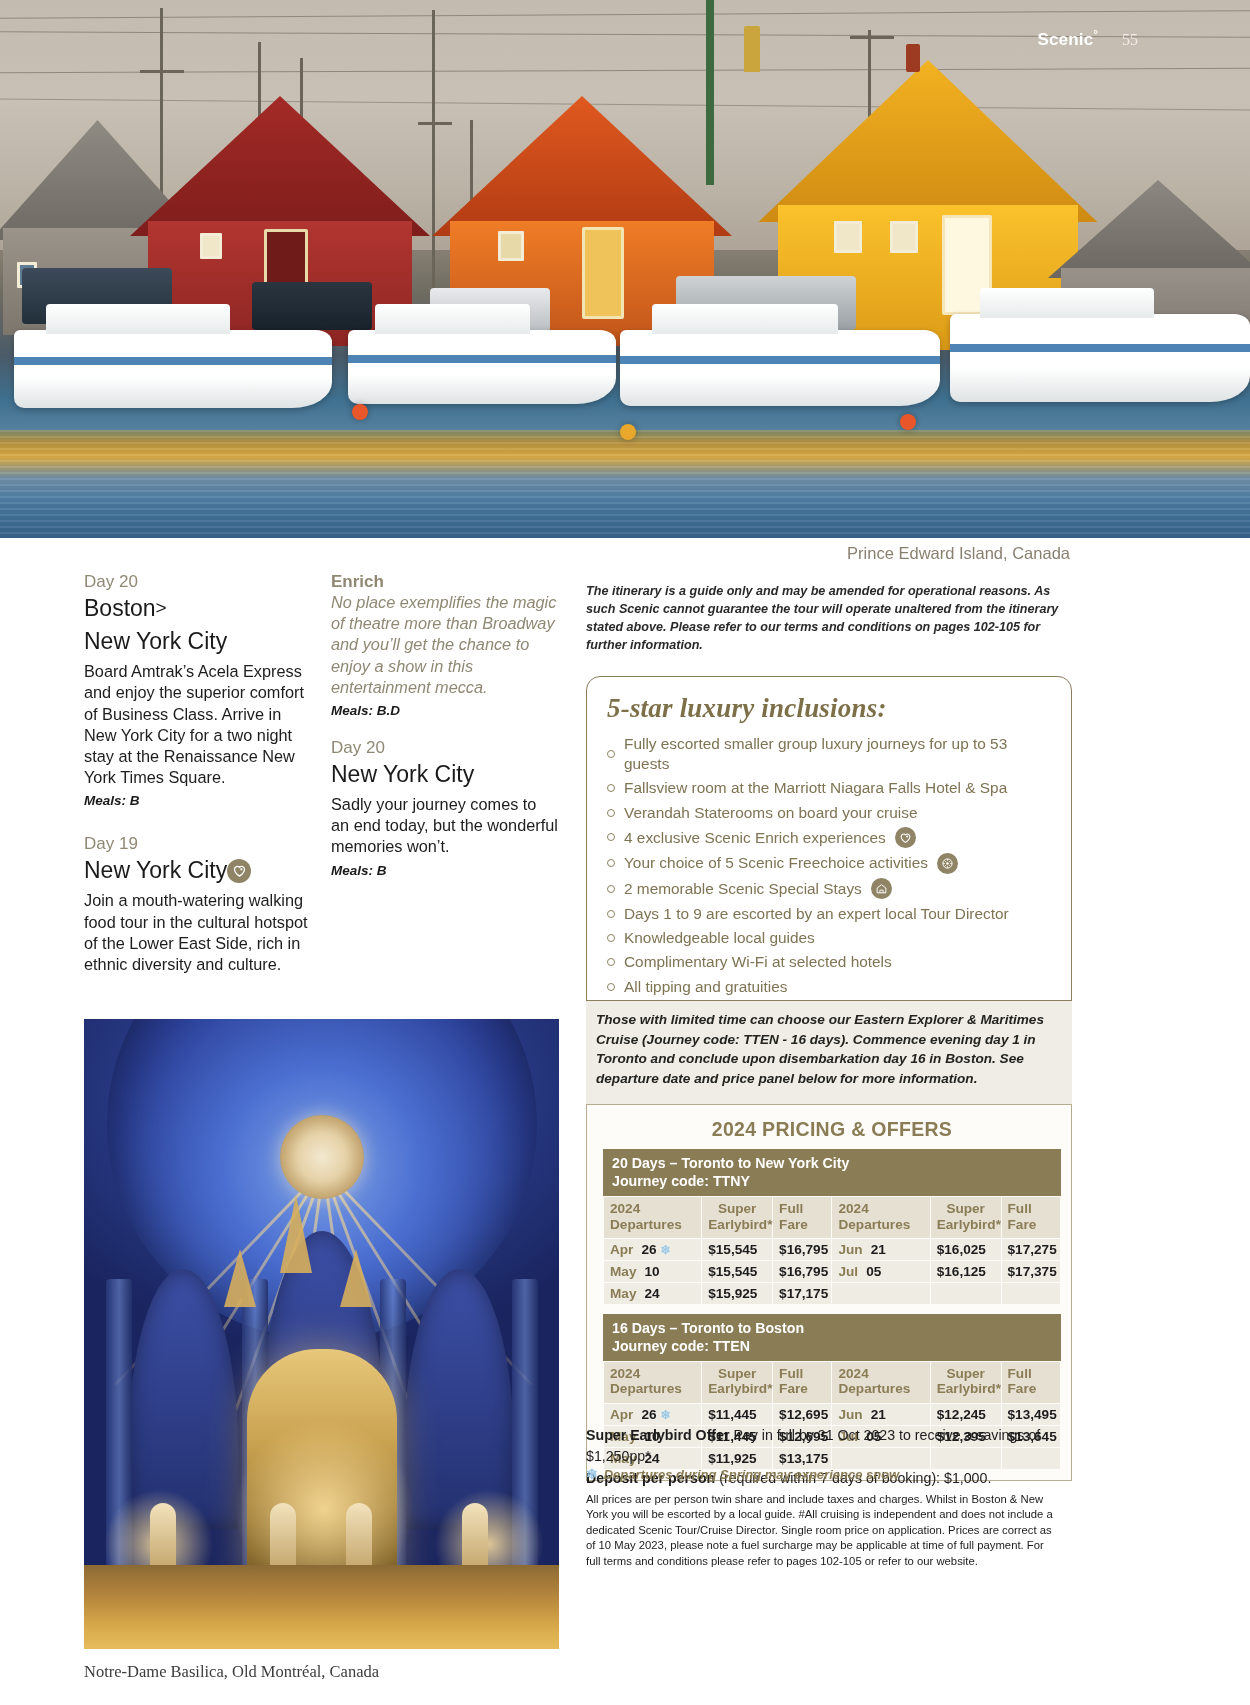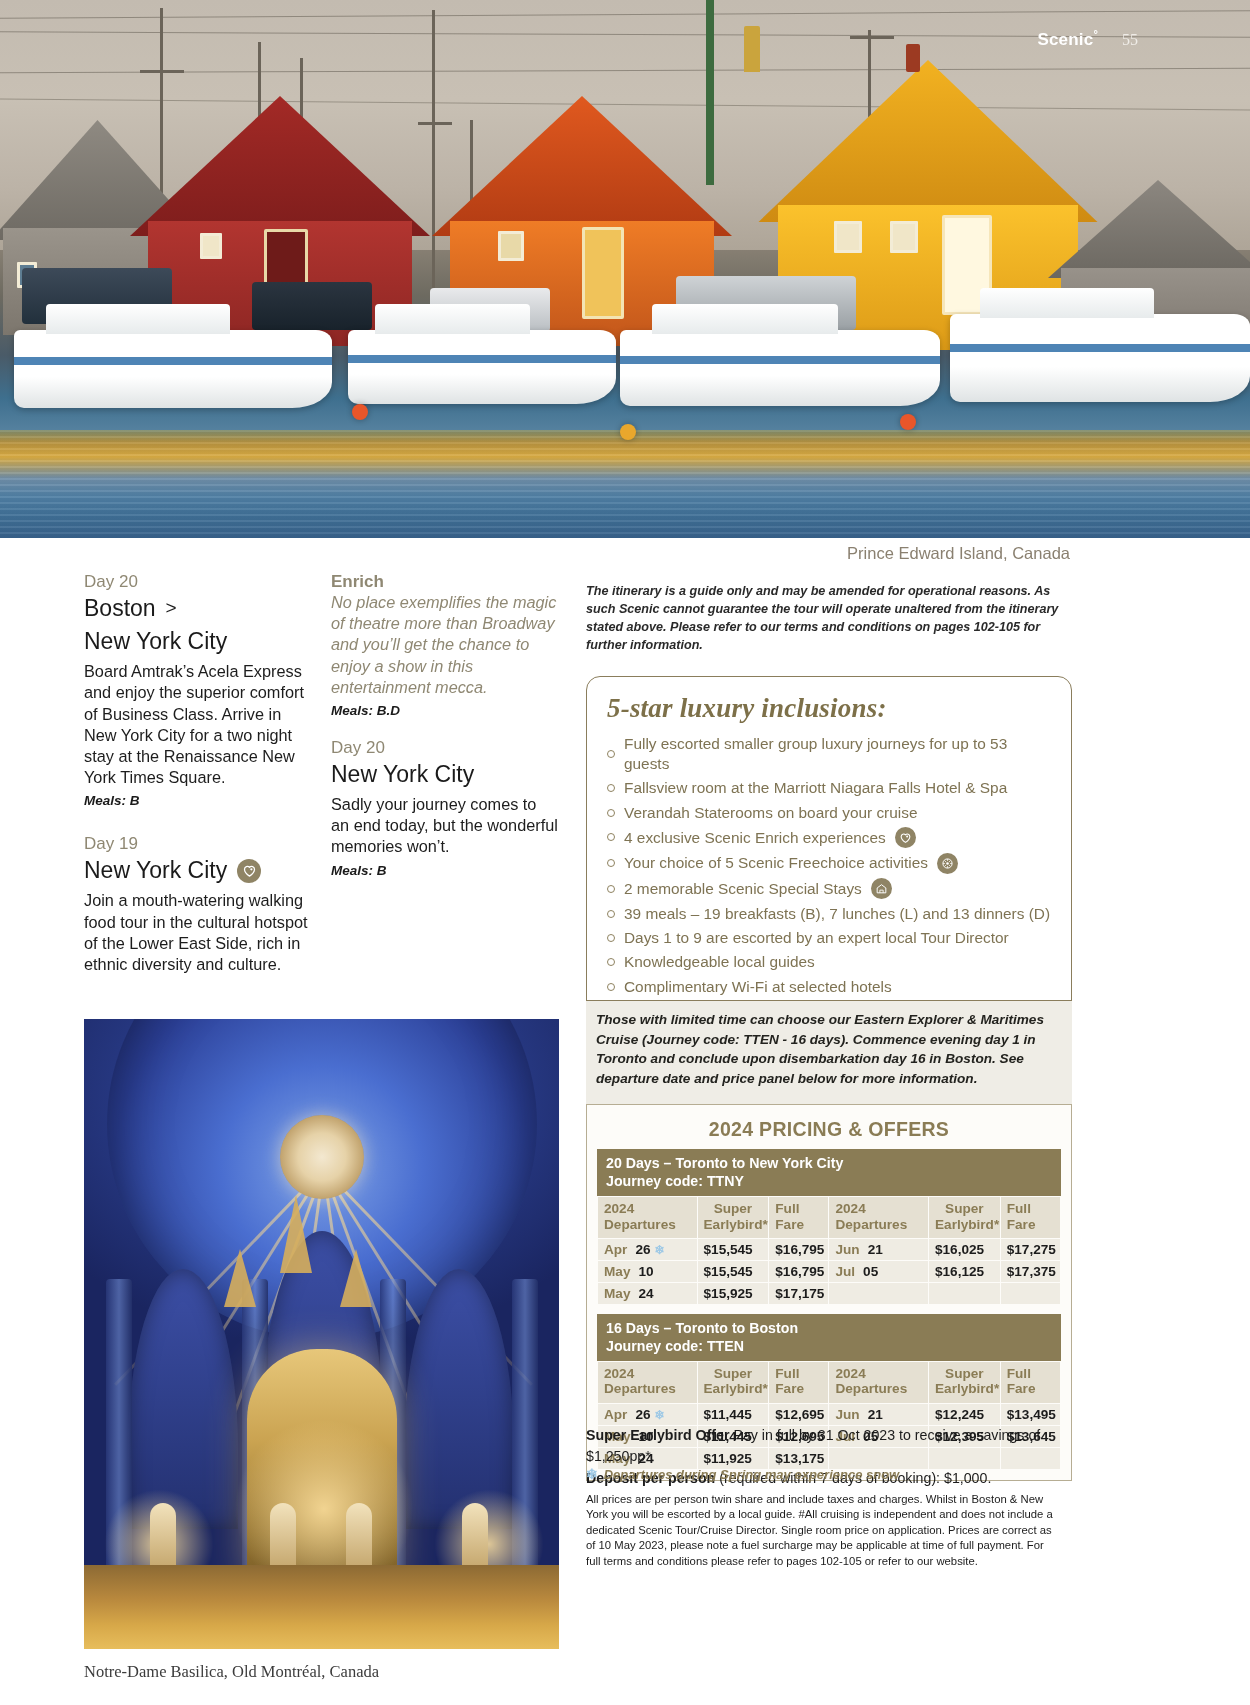--- a/index.html
+++ b/index.html
@@ -123,21 +123,21 @@
     position:absolute; right:180px; top:544px;
     font-size:16.5px; color:#8a8070;
   }
 
   
   .col-a { position:absolute; left:84px; top:572px; width:232px; }
   .col-b { position:absolute; left:331px; top:572px; width:228px; }
 
   .daylabel { font-size:17px; color:#8f8873; margin-bottom:3px; }
   .dayhead  { font-size:23px; color:#1b1b1b; line-height:1.18; font-weight:400; margin-bottom:6px;
-              display:flex; align-items:center; flex-wrap:wrap; gap:10px; }
+              display:flex; align-items:center; flex-wrap:wrap; gap:0; }
   .dayhead .chev { font-size:19px; color:#1b1b1b; }
   .daybody  { font-size:16.3px; color:#1d1d1d; line-height:1.3; }
   .meals    { font-size:13.5px; font-weight:700; font-style:italic; color:#1b1b1b; margin-top:5px; }
   .enrich-h { font-size:17px; font-weight:700; color:#8f8873; }
   .enrich-b { font-size:16.3px; font-style:italic; color:#8f8873; line-height:1.3; }
   .spacer-lg{ height:26px; }
   .spacer-md{ height:20px; }
 
   .badge-icon {
     width:24px; height:24px; border-radius:50%; background:#8f8465;
@@ -174,21 +174,21 @@
   .altnote {
     position:absolute; left:586px; top:1000px; width:486px;
     background:#efede6; border-top:1.6px solid #8a7d5c; border-bottom:3px solid #8a7d5c;
     padding:9px 10px 22px 10px;
     font-size:13.6px; font-style:italic; font-weight:600; color:#23231f; line-height:1.44;
   }
 
   
   .pricing {
     position:absolute; left:586px; top:1104px; width:486px;
-    border:1.5px solid #b6ad93; background:#fdfcf9; padding:8px 10px 10px 10px;
+    border:1.5px solid #b6ad93; background:#fdfcf9; padding:8px 10px 10px 16px;
   }
   .pricing-title {
     text-align:center; font-size:19.5px; font-weight:700; color:#8a7c55;
     letter-spacing:.3px; padding:5px 0 8px 0;
   }
   .jbar {
     background:#8a7c55; color:#fff; padding:5px 9px 6px 9px;
     font-size:14.2px; font-weight:700; line-height:1.28;
   }
   table.prices { width:100%; border-collapse:collapse; table-layout:fixed; }
@@ -477,24 +477,20 @@
         </div>
         <div class="inc-item">
           <span class="ring"></span>
           <span>2 memorable Scenic Special Stays</span>
           <span class="inc-icon">
             <svg viewBox="0 0 24 24">
               <path d="M4 20V11l8-6 8 6v9z" fill="none" stroke="#fff" stroke-width="1.8"></path>
               <path d="M9 20v-5h6v5" fill="none" stroke="#fff" stroke-width="1.6"></path>
             </svg>
           </span>
-        </div>
-        <div class="inc-item">
-          <span class="ring"></span>
-          <span>39 meals – 19 breakfasts (B), 7 lunches (L) and 13 dinners (D)</span>
         </div>
         <div class="inc-item">
           <span class="ring"></span>
           <span>Days 1 to 9 are escorted by an expert local Tour Director</span>
         </div>
         <div class="inc-item">
           <span class="ring"></span>
           <span>Knowledgeable local guides</span>
         </div>
         <div class="inc-item">

